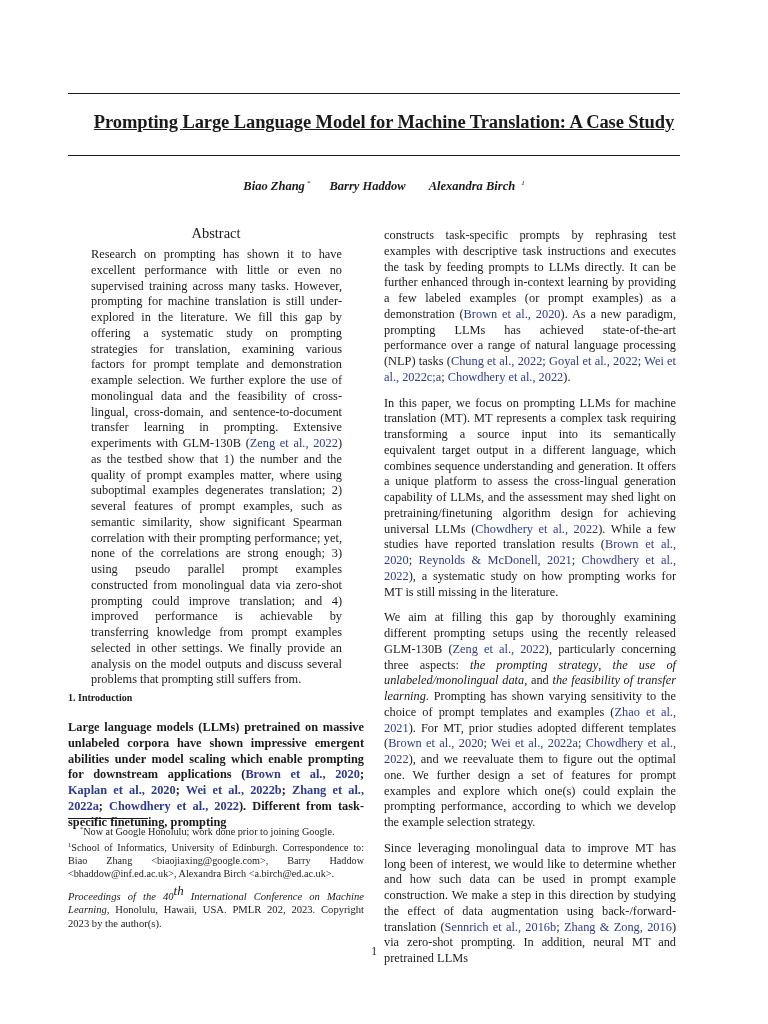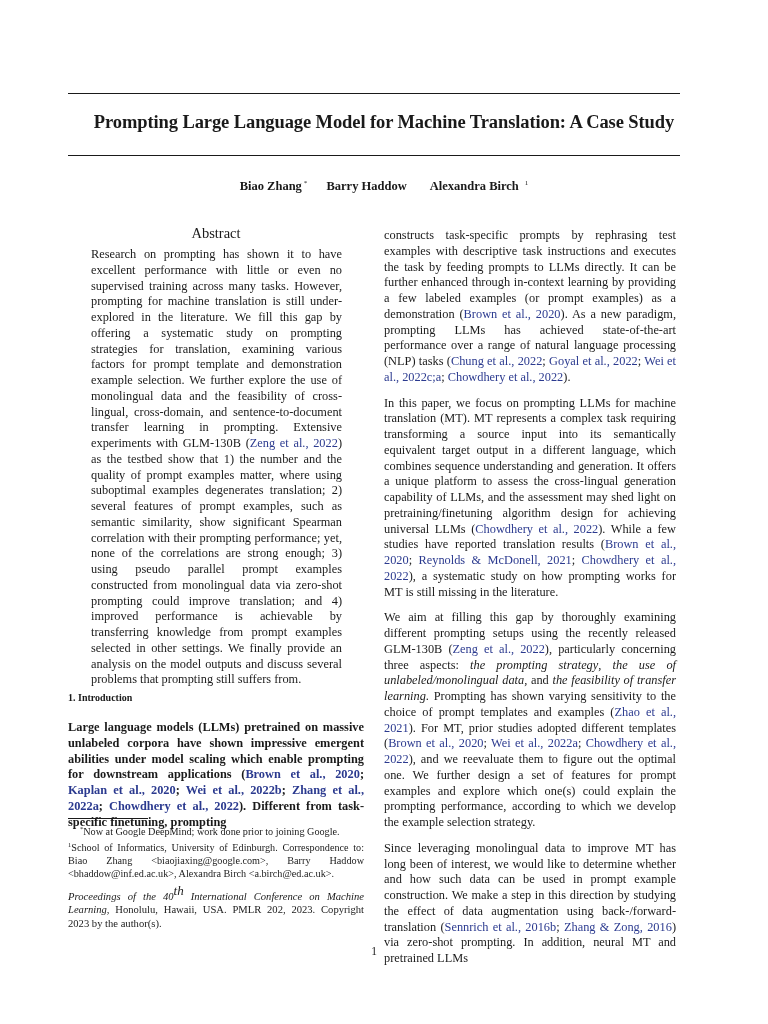--- a/index.html
+++ b/index.html
@@ -6,27 +6,27 @@
     body {
       width: 768px; height: 1024px; position: relative; overflow: hidden;
       font-family: "Liberation Serif", "DejaVu Serif", serif;
       color: #1a1a1a;
     }
     .rule { position: absolute; left: 68px; width: 612px; height: 0; border-top: 1.3px solid #1a1a1a; }
     .rule.top { top: 93px; }
     .rule.bottom { top: 155px; }
     .title {
       position: absolute; top: 112px; left: 0; width: 768px; text-align: center;
-      font-weight: bold; font-size: 18.5px; letter-spacing: -0.1px;
+      font-weight: bold; font-size: 18.5px; letter-spacing: -0.1px; text-decoration: underline;
     }
     .authors {
       position: absolute; top: 179px; left: 0; width: 768px; text-align: center;
       font-weight: bold; font-size: 12.5px;
     }
-    .authors span { margin: 0 4px; }
+    .authors span { margin: 0 4px; font-style: italic; }
     .authors sup { font-weight: normal; font-size: 7px; vertical-align: 5px; margin-left: 2px; }
 
     .col { position: absolute; font-size: 12.35px; line-height: 15.75px; text-align: justify; hyphens: none; }
     .col.left { left: 68px; width: 296px; }
     .col.right { left: 384px; width: 300px; }
 
     .abstract-heading { position: absolute; top: 225px; left: 68px; width: 296px; text-align: center; font-weight: normal; font-size: 14.5px; }
     .abstract-body { top: 247px; left: 91px !important; width: 251px !important; }
 
     .section-heading { position: absolute; top: 692px; left: 68px; font-weight: bold; font-size: 10px; }
@@ -58,21 +58,21 @@
 </div>
 
 <div class="abstract-heading">Abstract</div>
 <div class="col left abstract-body"><span>Research on prompting has shown it to have excellent performance with little or even no supervised training across many tasks.  However, prompting for machine translation is still under-explored in the literature.  We fill this gap by offering a systematic study on prompting strategies for translation, examining various factors for prompt template and demonstration example selection. We further explore the use of monolingual data and the feasibility of cross-lingual, cross-domain, and sentence-to-document transfer learning in prompting.  Extensive experiments with GLM-130B (</span><a class="cite" style="color: rgb(43, 58, 143);">Zeng et al., 2022</a><span>) as the testbed show that 1) the number and the quality of prompt examples matter, where using suboptimal examples degenerates translation; 2) several features of prompt examples, such as semantic similarity, show significant Spearman correlation with their prompting performance; yet, none of the correlations are strong enough; 3) using pseudo parallel prompt examples constructed from monolingual data via zero-shot prompting could improve translation; and 4) improved performance is achievable by transferring knowledge from prompt examples selected in other settings.  We finally provide an analysis on the model outputs and discuss several problems that prompting still suffers from.</span></div>
 
 <div class="section-heading">1. Introduction</div>
 <div class="col left intro-p1"><span>Large language models (LLMs) pretrained on massive unlabeled corpora have shown impressive emergent abilities under model scaling which enable prompting for downstream applications (</span><a class="cite" style="color: rgb(43, 58, 143);">Brown et al., 2020</a><span>; </span><a class="cite" style="color: rgb(43, 58, 143);">Kaplan et al., 2020</a><span>; </span><a class="cite" style="color: rgb(43, 58, 143);">Wei et al., 2022b</a><span>; </span><a class="cite" style="color: rgb(43, 58, 143);">Zhang et al., 2022a</a><span>; </span><a class="cite" style="color: rgb(43, 58, 143);">Chowdhery et al., 2022</a><span>).  Different from task-specific finetuning, prompting</span></div>
 
 <div class="fn-rule"></div>
 <div class="footnotes">
-  <p class="ind"><sup>*</sup><span>Now at Google DeepMind; work done prior to joining Google.</span></p>
+  <p class="ind"><sup>*</sup><span>Now at Google Honolulu; work done prior to joining Google.</span></p>
   <p><sup>1</sup><span>School of Informatics, University of Edinburgh. Correspondence to: Biao Zhang &lt;biaojiaxing@google.com&gt;, Barry Haddow &lt;bhaddow@inf.ed.ac.uk&gt;, Alexandra Birch &lt;a.birch@ed.ac.uk&gt;.</span></p>
 </div>
 <div class="proceedings"><i><span>Proceedings of the 40</span><sup>th</sup><span> International Conference on Machine Learning</span></i><span>, Honolulu, Hawaii, USA. PMLR 202, 2023. Copyright 2023 by the author(s).</span></div>
 
 <div class="col right" style="top:228px">
   <p class="p"><span>constructs task-specific prompts by rephrasing test examples with descriptive task instructions and executes the task by feeding prompts to LLMs directly.  It can be further enhanced through in-context learning by providing a few labeled examples (or prompt examples) as a demonstration (</span><a class="cite" style="color: rgb(43, 58, 143);">Brown et al., 2020</a><span>).  As a new paradigm, prompting LLMs has achieved state-of-the-art performance over a range of natural language processing (NLP) tasks (</span><a class="cite" style="color: rgb(43, 58, 143);">Chung et al., 2022</a><span>; </span><a class="cite" style="color: rgb(43, 58, 143);">Goyal et al., 2022</a><span>; </span><a class="cite" style="color: rgb(43, 58, 143);">Wei et al., 2022c;a</a><span>; </span><a class="cite" style="color: rgb(43, 58, 143);">Chowdhery et al., 2022</a><span>).</span></p>
   <p class="p"><span>In this paper, we focus on prompting LLMs for machine translation (MT). MT represents a complex task requiring transforming a source input into its semantically equivalent target output in a different language, which combines sequence understanding and generation.  It offers a unique platform to assess the cross-lingual generation capability of LLMs, and the assessment may shed light on pretraining/finetuning algorithm design for achieving universal LLMs (</span><a class="cite" style="color: rgb(43, 58, 143);">Chowdhery et al., 2022</a><span>).  While a few studies have reported translation results (</span><a class="cite" style="color: rgb(43, 58, 143);">Brown et al., 2020</a><span>; </span><a class="cite" style="color: rgb(43, 58, 143);">Reynolds &amp; McDonell, 2021</a><span>; </span><a class="cite" style="color: rgb(43, 58, 143);">Chowdhery et al., 2022</a><span>), a systematic study on how prompting works for MT is still missing in the literature.</span></p>
   <p class="p"><span>We aim at filling this gap by thoroughly examining different prompting setups using the recently released GLM-130B (</span><a class="cite" style="color: rgb(43, 58, 143);">Zeng et al., 2022</a><span>), particularly concerning three aspects: </span><i>the prompting strategy</i><span>, </span><i>the use of unlabeled/monolingual data</i><span>, and </span><i>the feasibility of transfer learning</i><span>. Prompting has shown varying sensitivity to the choice of prompt templates and examples (</span><a class="cite" style="color: rgb(43, 58, 143);">Zhao et al., 2021</a><span>).  For MT, prior studies adopted different templates (</span><a class="cite" style="color: rgb(43, 58, 143);">Brown et al., 2020</a><span>; </span><a class="cite" style="color: rgb(43, 58, 143);">Wei et al., 2022a</a><span>; </span><a class="cite" style="color: rgb(43, 58, 143);">Chowdhery et al., 2022</a><span>), and we reevaluate them to figure out the optimal one. We further design a set of features for prompt examples and explore which one(s) could explain the prompting performance, according to which we develop the example selection strategy.</span></p>
   <p class="p"><span>Since leveraging monolingual data to improve MT has long been of interest, we would like to determine whether and how such data can be used in prompt example construction. We make a step in this direction by studying the effect of data augmentation using back-/forward-translation (</span><a class="cite" style="color: rgb(43, 58, 143);">Sennrich et al., 2016b</a><span>; </span><a class="cite" style="color: rgb(43, 58, 143);">Zhang &amp; Zong, 2016</a><span>) via zero-shot prompting.  In addition, neural MT and pretrained LLMs</span></p>
 </div>

